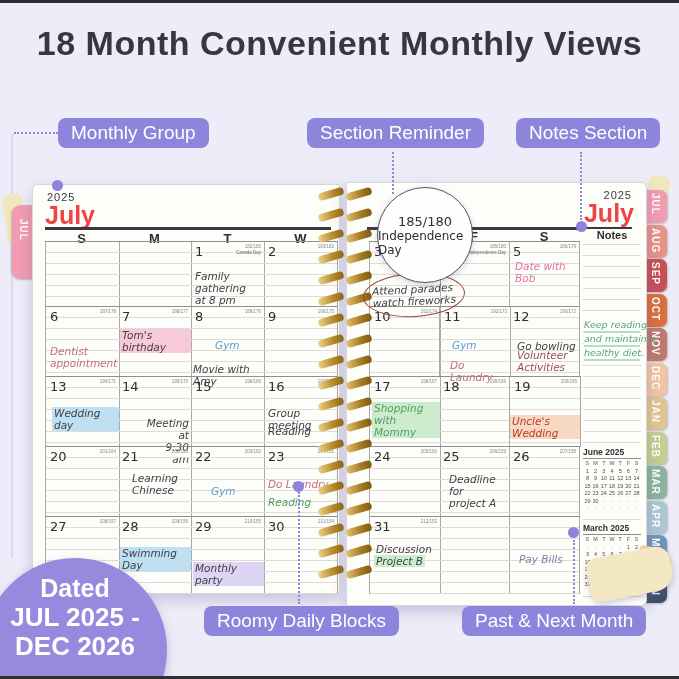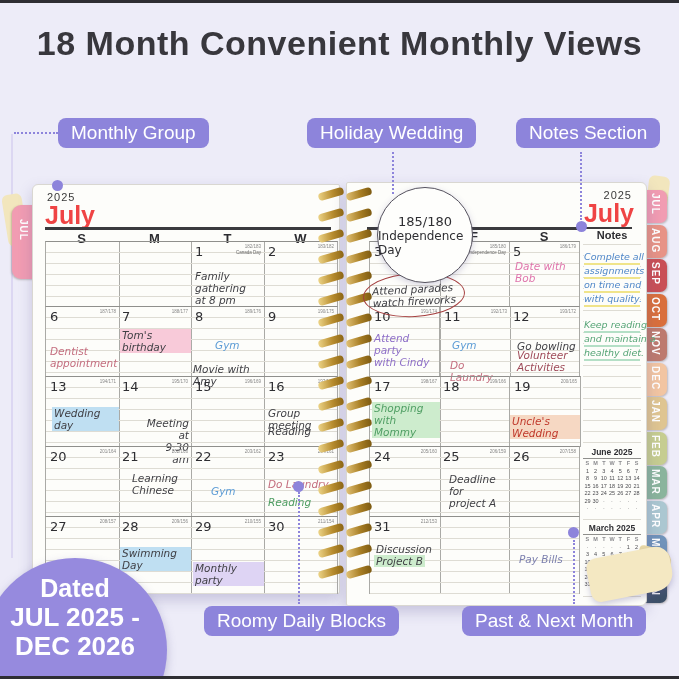--- a/index.html
+++ b/index.html
@@ -65,21 +65,21 @@
     background-image:repeating-linear-gradient(to bottom,transparent 0,transparent 10px,#dedcd4 10px,#dedcd4 11px);}
   .notes-title{position:absolute;top:6px;left:0;width:100%;text-align:center;
     font-size:11px;font-weight:700;color:#2c2c30;background:#fdfdfa;}
   .noteblock{position:absolute;left:1px;width:56px;background:#fdfdfa;}
   .noteblock span{display:block;font-family:"DejaVu Sans",sans-serif;font-style:italic;
     font-size:9.5px;line-height:12px;white-space:nowrap;}
   .note-blue span{color:#4e86c8;border-bottom:2px solid #f0e48a;}
   .note-green span{color:#56a476;border-bottom:2px solid #b4dfc6;}
 
   .minical{position:absolute;left:0;width:58px;background:#fdfdfa;}
-  .minical .mc-title{font-size:8.5px;font-weight:700;color:#2e2e32;text-align:center;
+  .minical .mc-title{font-size:8.5px;font-weight:700;color:#2e2e32;text-align:left;
     border-bottom:1px solid #8f8f8c;padding-bottom:1px;margin-bottom:1px;}
   .mc-grid{display:grid;grid-template-columns:repeat(7,8.2px);justify-content:center;}
   .mc-grid span{font-size:5.5px;line-height:7.5px;text-align:center;color:#4c4c50;}
   .mc-grid .wd{color:#8a8a8e;font-weight:700;}
 
   
   #spiral{position:absolute;left:318px;top:190px;width:54px;height:398px;z-index:10;}
   .coil{position:absolute;left:0;width:54px;height:10px;}
   .coil i{position:absolute;top:0;width:26px;height:8px;border-radius:5px;
     background:linear-gradient(100deg,#ecd astray);}
@@ -127,21 +127,21 @@
 <body>
 
 <div class="canvas">
   <div class="edge top"></div>
   <div class="edge bottom"></div>
   <div class="seam"></div>
 
   <div class="headline">18 Month Convenient Monthly Views</div>
 
   <div class="callout co-monthly">Monthly Group</div>
-  <div class="callout co-holiday">Holiday Wedding</div>
+  <div class="callout co-holiday">Section Reminder</div>
   <div class="callout co-roomy">Roomy Daily Blocks</div>
   <div class="callout co-notes">Notes Section</div>
   <div class="callout co-past">Past &amp; Next Month</div>
 
   <div class="dot-h" style="left:14px;top:132px;width:44px"></div>
   <div class="dot-v" style="left:392px;top:152px;height:42px"></div>
   <div class="dot-v" style="left:580px;top:152px;height:68px"></div>
   <div class="dot-v" style="left:298px;top:492px;height:112px"></div>
   <div class="dot-v" style="left:573px;top:540px;height:64px"></div>
   <div class="pdot" style="left:52px;top:180px"></div>
@@ -323,22 +323,20 @@
         </div>
         <div class="cell" style="left: 140px; top: 0px; width: 70px; height: 65px;">
           <div class="daynum">5</div>
           <div class="doy">186/179</div>
           <div class="entry c-pink" style="top: 18px; left: 4px;">Date with
 Bob</div>
         </div>
         <div class="cell" style="left: 0px; top: 65px; width: 70px; height: 70px; border-left: 1px solid rgb(170, 170, 166);">
           <div class="daynum">10</div>
           <div class="doy">191/174</div>
-          <div class="entry c-purple" style="top: 25px; left: 2px;">Attend party
-with Cindy</div>
         </div>
         <div class="cell" style="left: 70px; top: 65px; width: 70px; height: 70px;">
           <div class="daynum">11</div>
           <div class="doy">192/173</div>
           <div class="entry c-blue" style="top: 32px; left: 10px;">Gym</div>
           <div class="entry c-rose" style="top: 52px; left: 8px;">Do Laundry</div>
         </div>
         <div class="cell" style="left: 140px; top: 65px; width: 70px; height: 70px;">
           <div class="daynum">12</div>
           <div class="doy">193/172</div>
@@ -381,26 +379,20 @@
           <div class="entry c-dark" style="top: 26px; left: 4px;">Discussion</div>
           <div class="entry c-dark h-green" style="top: 38px; left: 4px;">Project B</div>
         </div>
         <div class="cell" style="left: 70px; top: 275px; width: 70px; height: 77px;"></div>
         <div class="cell" style="left: 140px; top: 275px; width: 70px; height: 77px;">
           <div class="entry c-slate" style="top: 36px; left: 8px;">Pay Bills</div>
         </div>
       </div>
     <div class="notes-col" id="notes-col">
       <div class="notes-title">Notes</div>
-    <div class="noteblock note-blue" style="top: 28px;">
-          <span>Complete all</span>
-          <span>assignments</span>
-          <span>on time and</span>
-          <span>with quality.</span>
-        </div>
         <div class="noteblock note-green" style="top: 96px;">
           <span>Keep reading</span>
           <span>and maintain a</span>
           <span>healthy diet.</span>
         </div>
         <div class="minical" style="top: 224px;">
           <div class="mc-title">June 2025</div>
           <div class="mc-grid">
             <span class="wd">S</span>
             <span class="wd">M</span>

